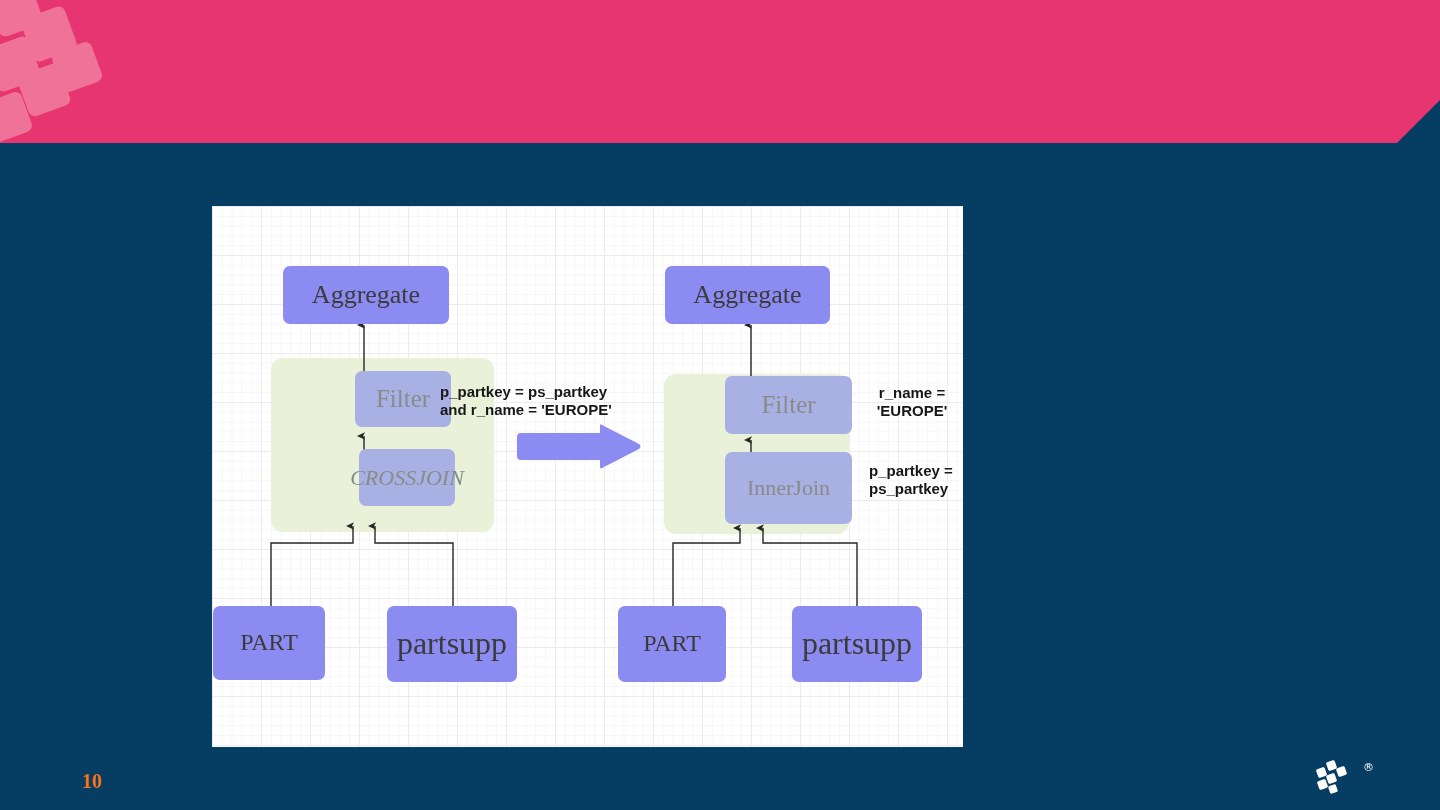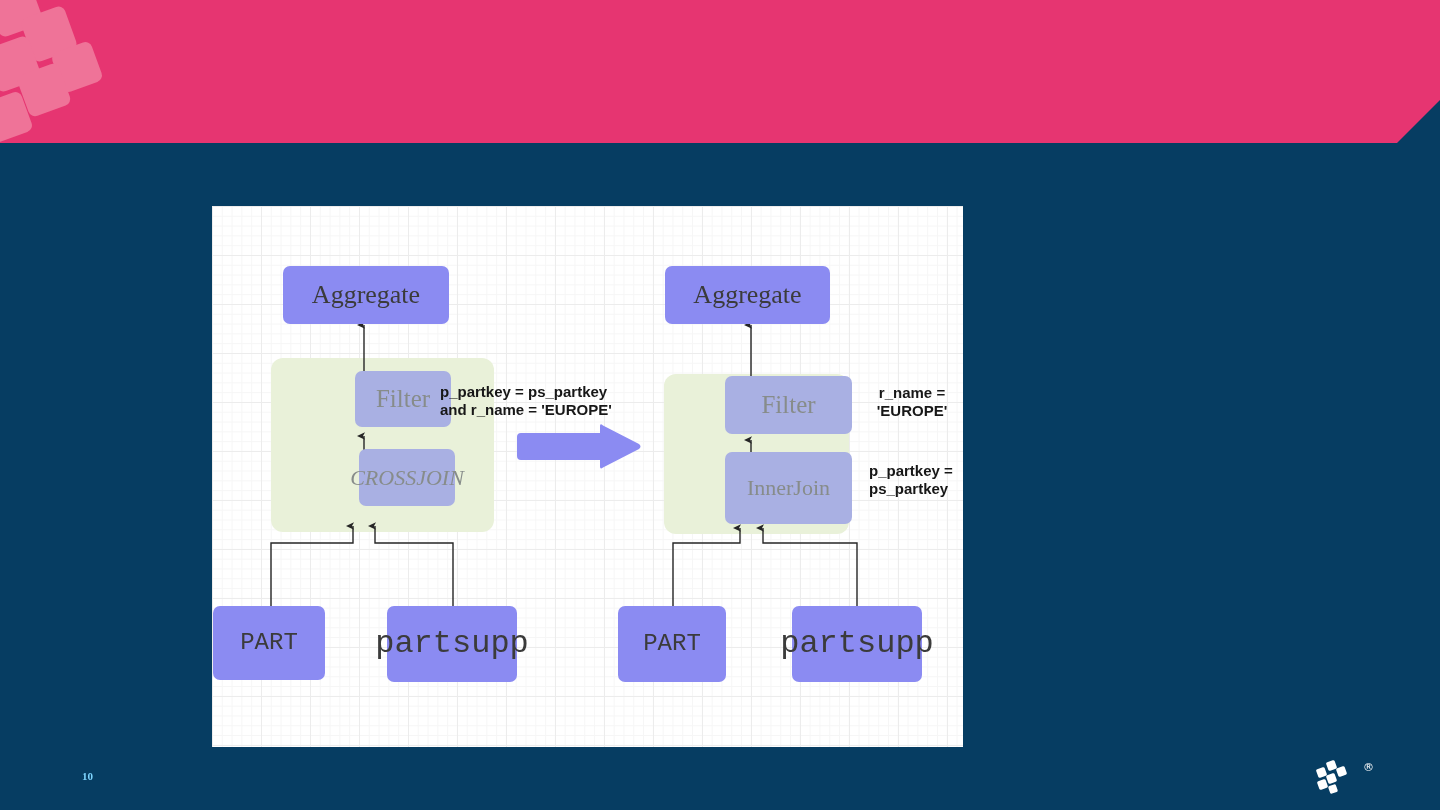--- a/index.html
+++ b/index.html
@@ -68,21 +68,21 @@
     color: #3b3b3b;
   }
   .node.soft {
     background: #a9b0e3;
     color: #878c8a;
     margin-left: 36px;
   }
   .node .lbl { white-space: nowrap; }
 
   .label-serif { font-family: "Liberation Serif", serif; }
-  .label-sans  { font-family: Liberation Mono, monospace; }
+  .label-sans  { font-family: Liberation Serif, serif; }
 
   
   .cond {
     position: absolute;
     font-family: "Liberation Sans", sans-serif;
     font-size: 15px;
     font-weight: bold;
     color: #171717;
     line-height: 1.22;
     white-space: pre-line;
@@ -101,24 +101,24 @@
   #transform-arrow {
     position: absolute;
     left: 303px; top: 218px;
     width: 127px; height: 45px;
   }
 
   
   #page-number {
     position: absolute;
     left: 82px; top: 770px;
-    color: #7dd3fc;
+    color: #f97316;
     font-family: "Liberation Serif", serif;
     font-weight: bold;
-    font-size: 11px;
+    font-size: 20px;
   }
   #brand-logo {
     position: absolute;
     right: 66px; top: 757px;
     display: flex;
     align-items: center;
     gap: 9px;
   }
   #brand-mark { width: 42px; height: 40px; }
   #brand-name {

